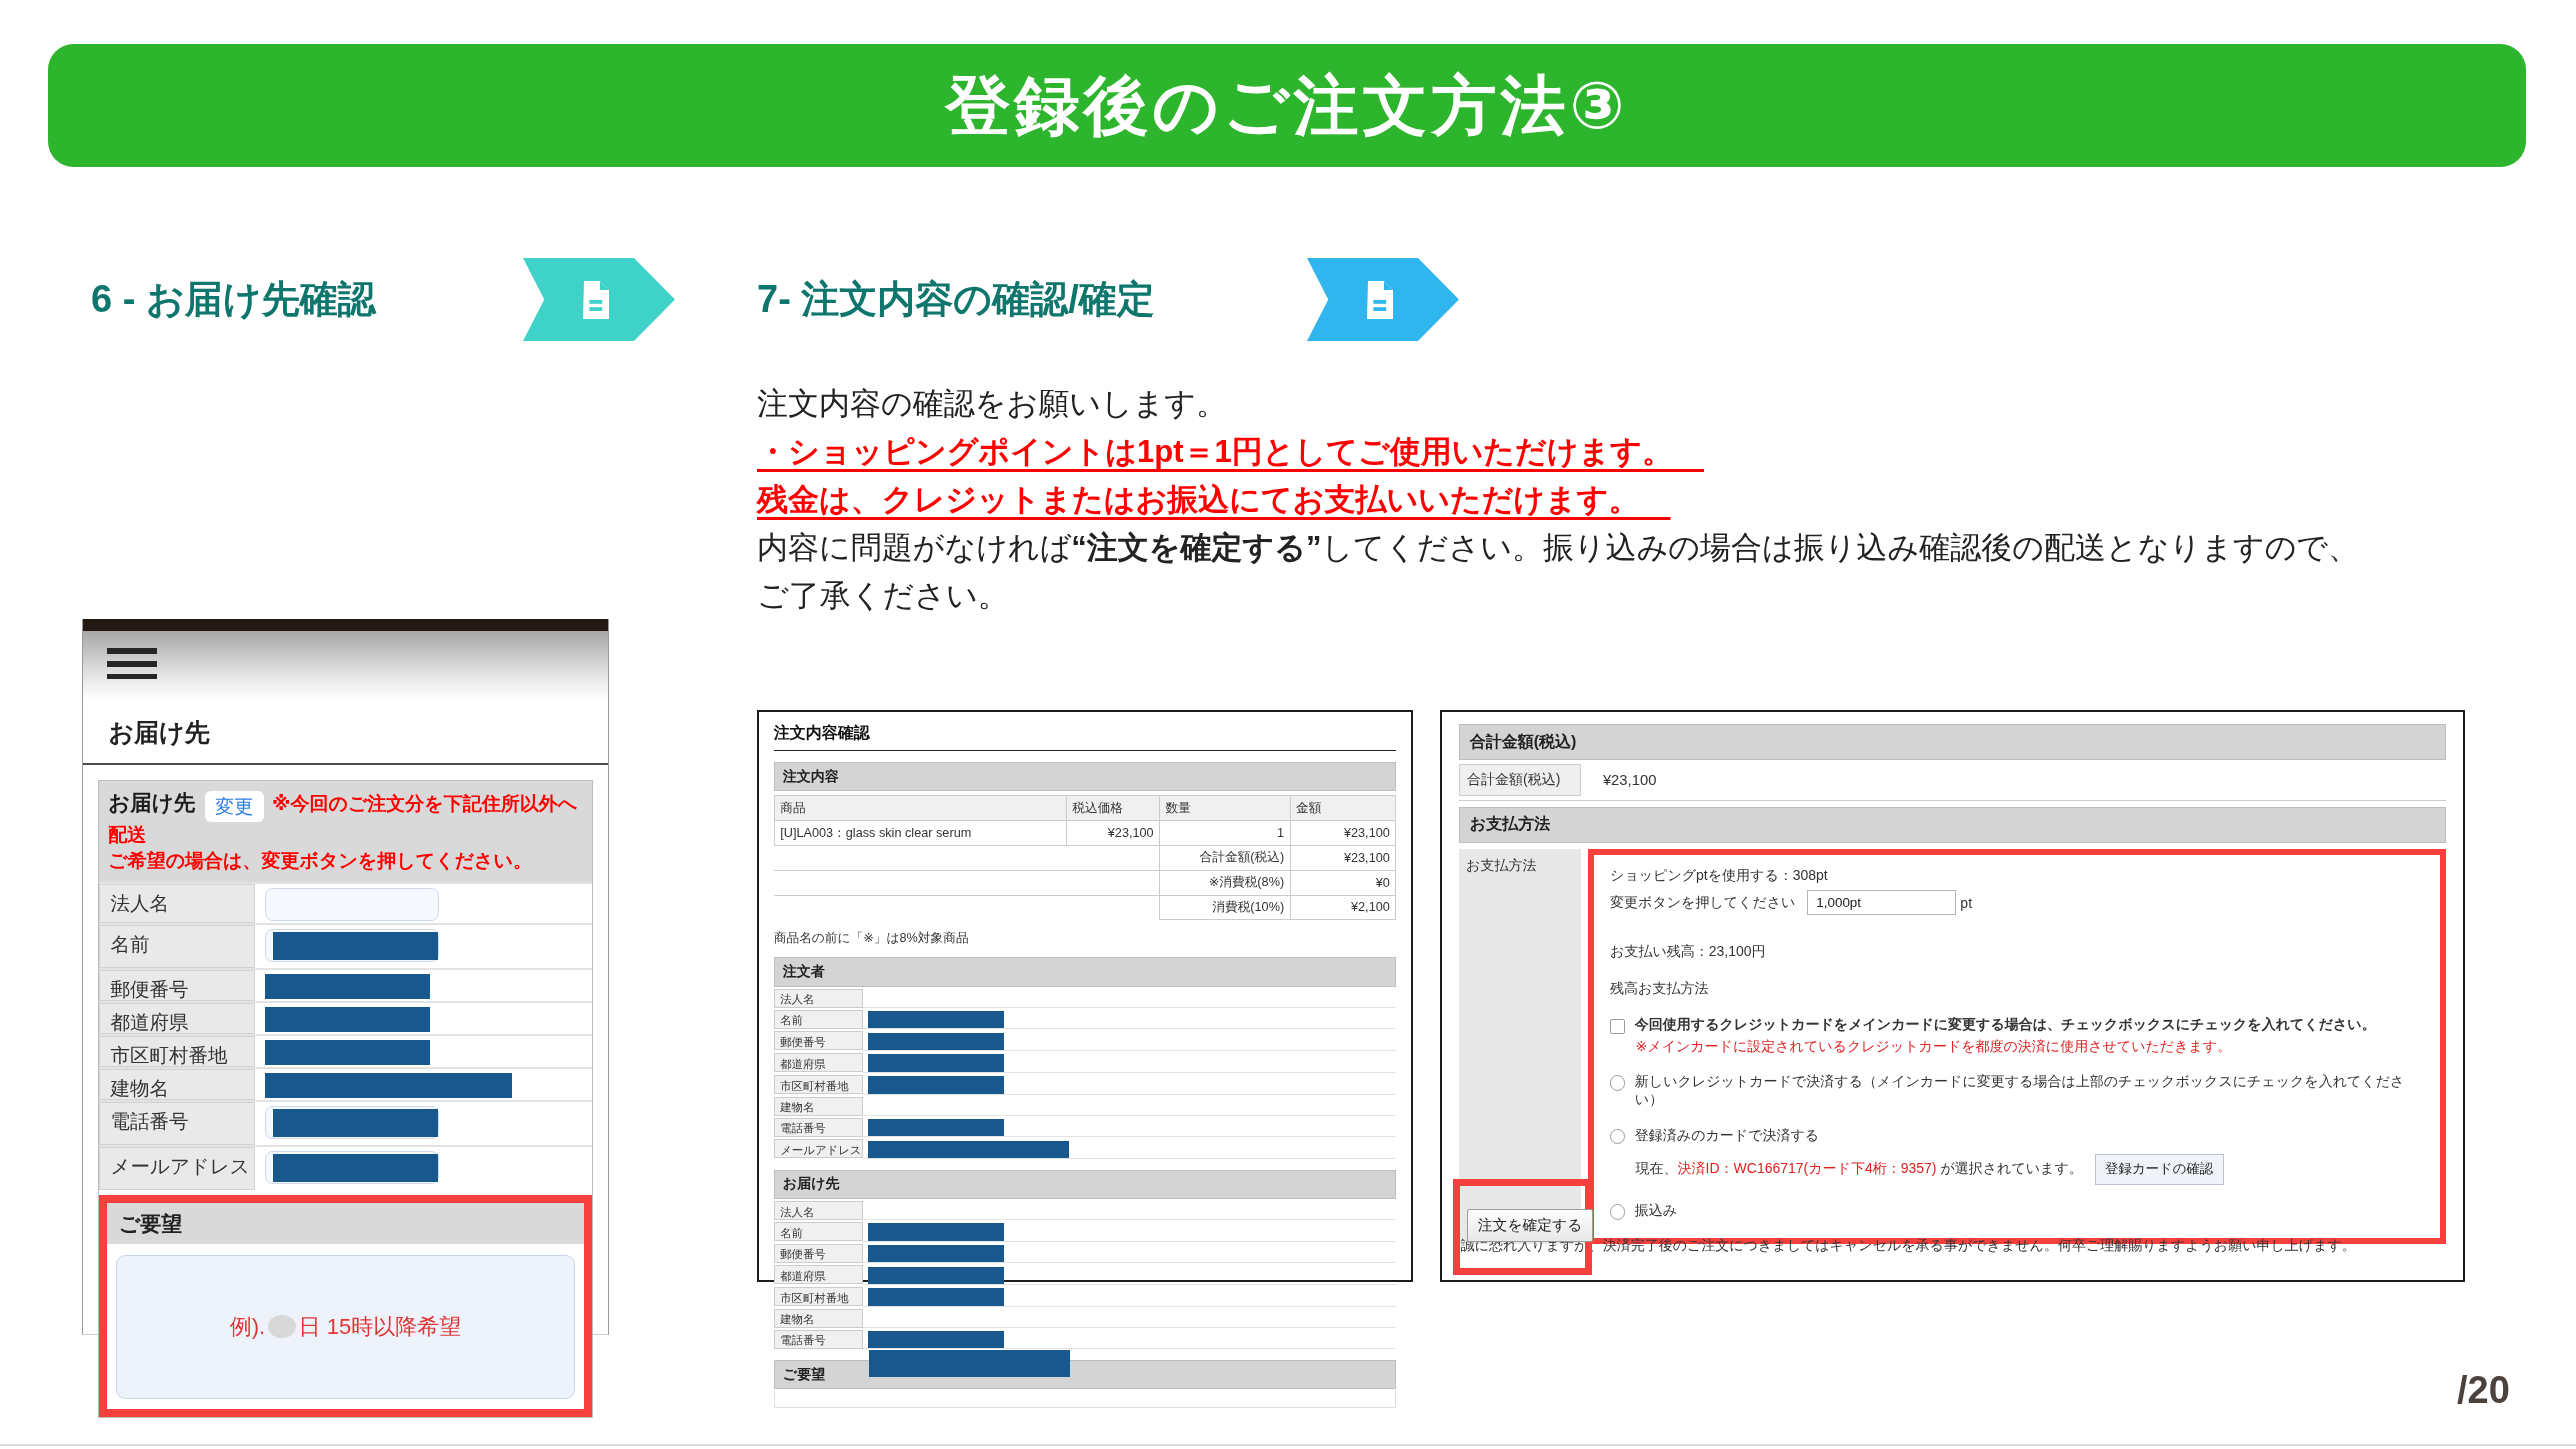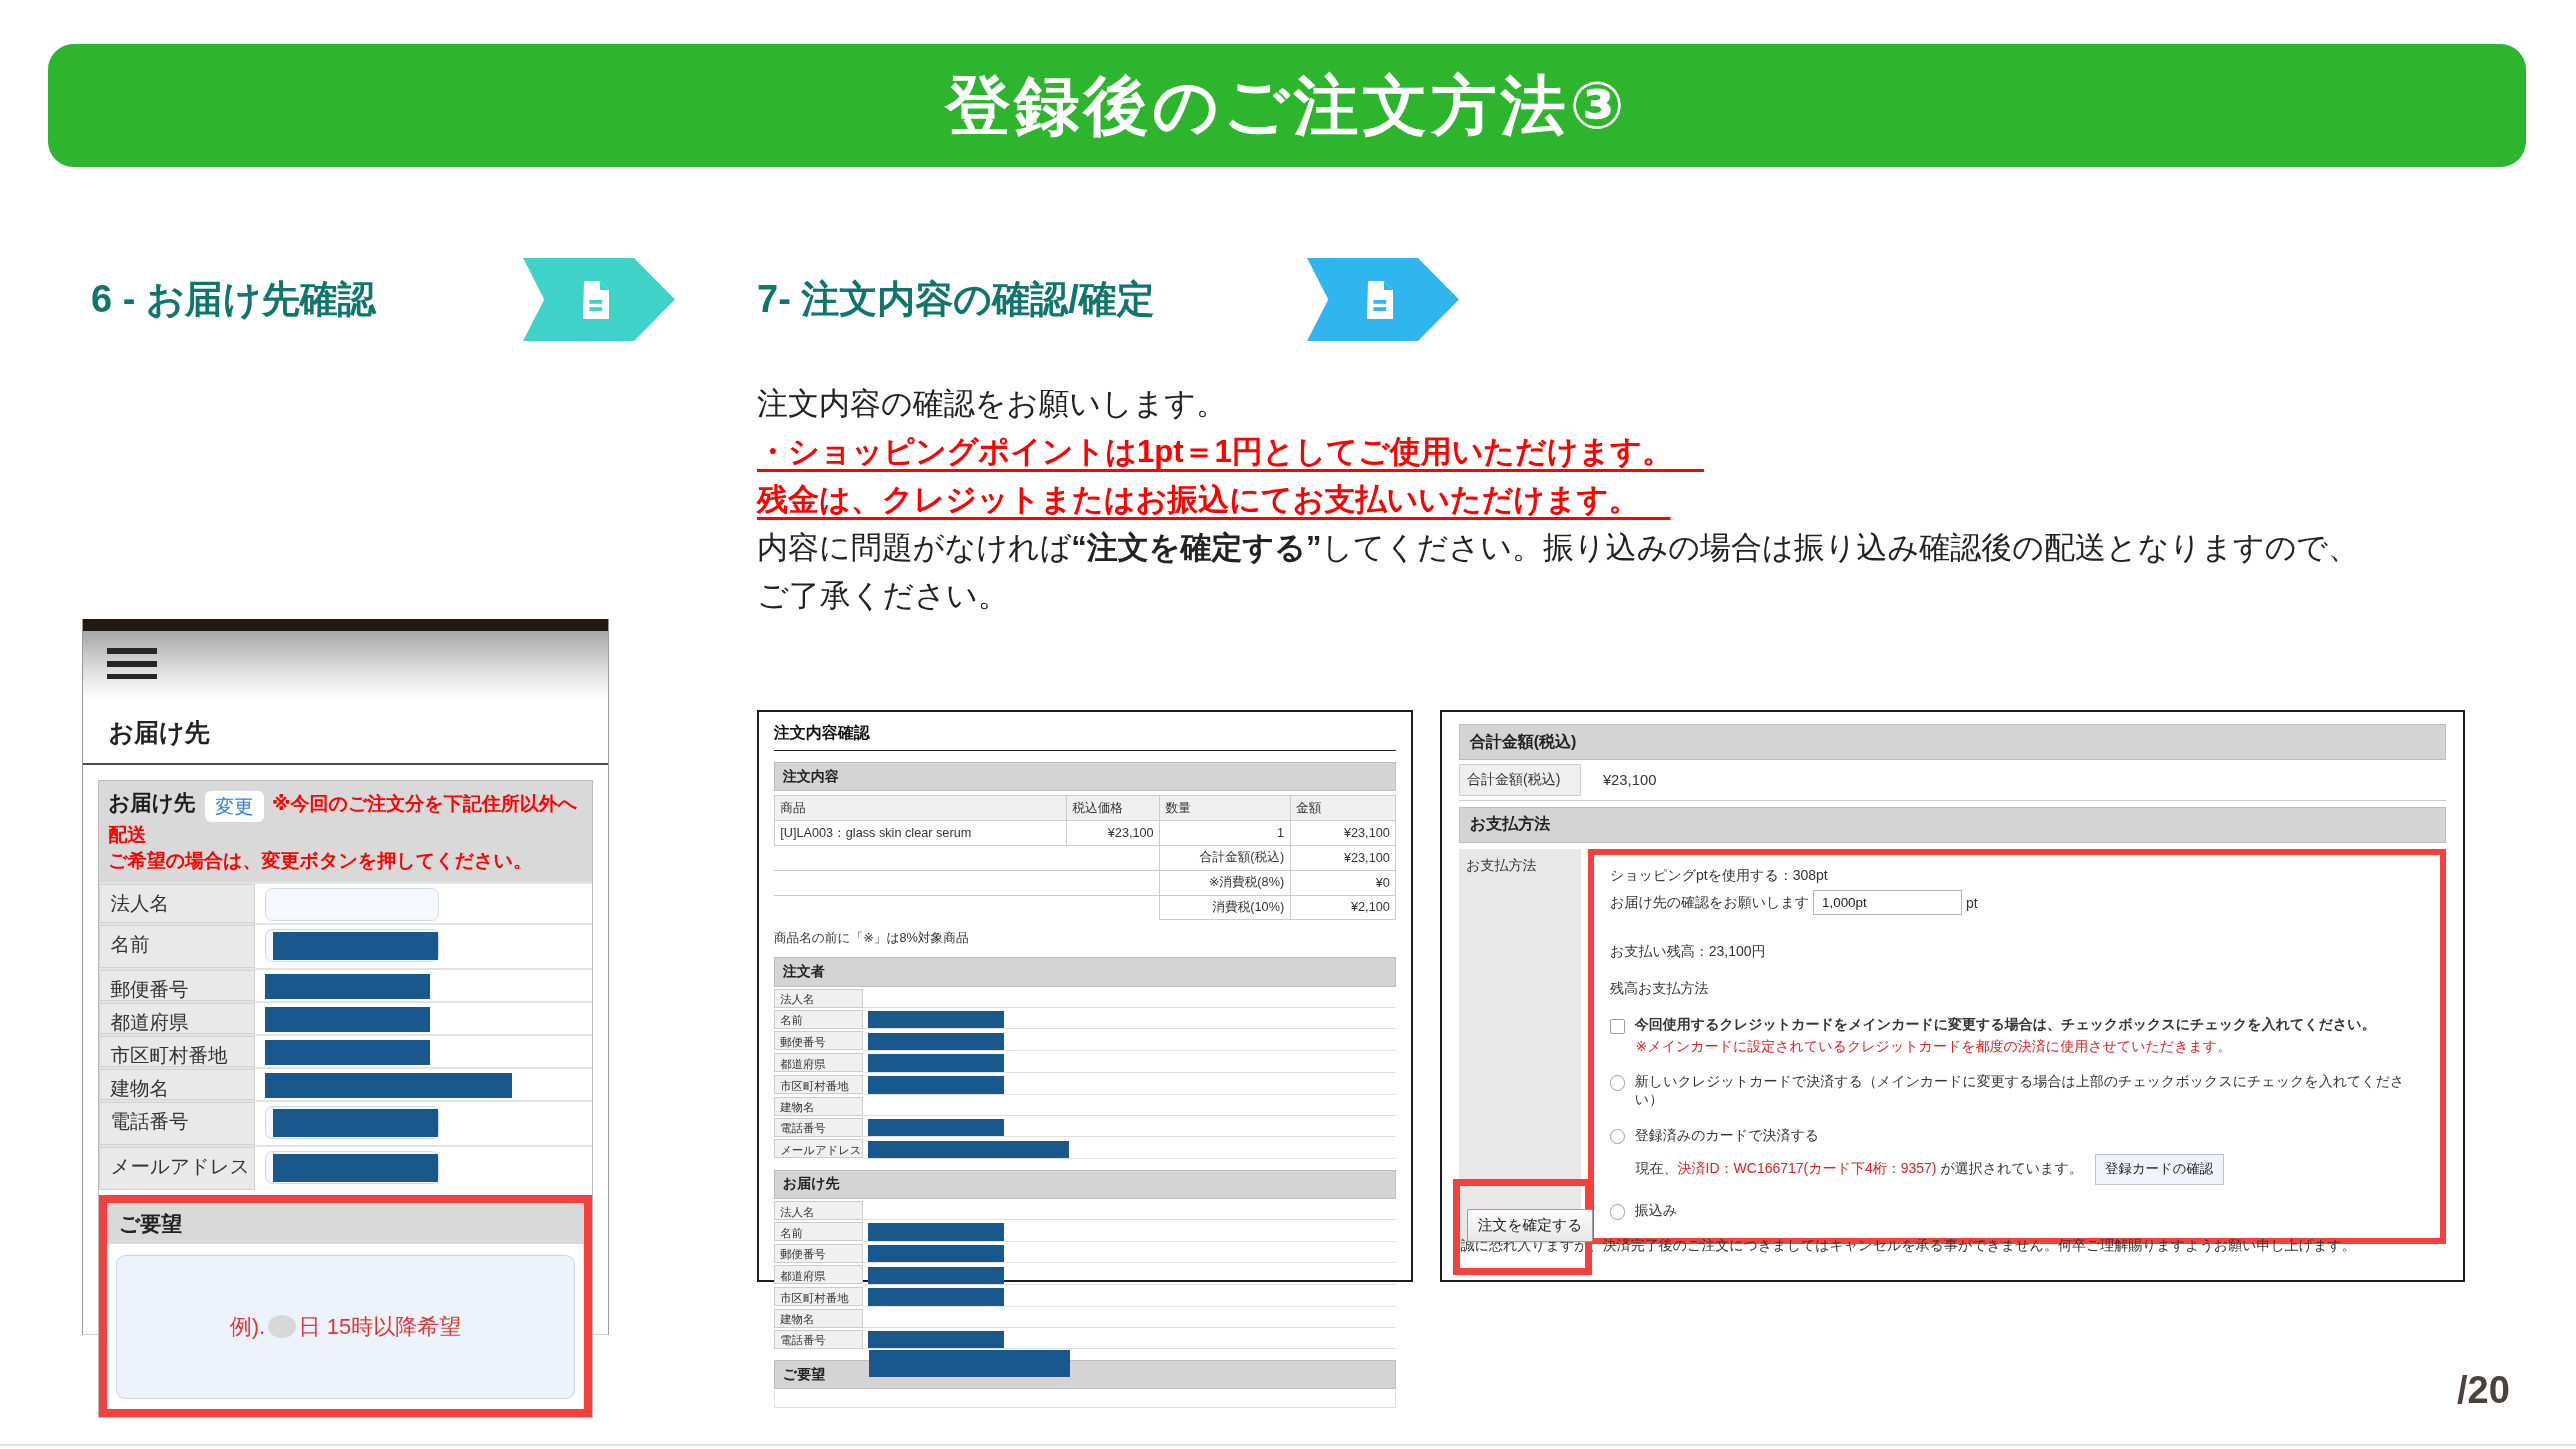--- a/index.html
+++ b/index.html
@@ -91,21 +91,21 @@
   .p-total-row{display:flex;align-items:center;border-bottom:0.7px solid #ccc;padding:4px 0;}
   .p-cell-label{width:122px;flex:none;background:#efefef;border:0.7px solid #ccc;box-sizing:border-box;
                 font-size:14px;color:#333;padding:6px 0 6px 6.7px;}
   .p-total-val{font-size:14.8px;color:#333;padding-left:21.5px;}
   .p-body{display:flex;align-items:stretch;margin-top:5.4px;}
   .p-side{width:122px;flex:none;background:#e8e8e8;font-size:14px;color:#333;padding:8px 0 0 6.7px;box-sizing:border-box;}
   .p-content{flex:1;margin-left:6.7px;border:6px solid #f5403d;padding:12px 16px 17.4px 16px;font-size:14px;color:#333;}
   .pline{margin-top:0;}
   .pt-row{display:flex;align-items:center;margin-top:5.4px;}
   .pt-input{width:149px;height:25.5px;border:1.3px solid #b5b5b5;font-size:13.4px;color:#222;padding:0 0 0 8px;
-            margin-left:4px;box-sizing:border-box;font-family:inherit;background:#fff;}
+            margin-left:12px;box-sizing:border-box;font-family:inherit;background:#fff;}
   .pt-unit{margin-left:4px;}
   .gap45{margin-top:28px;} .gap30{margin-top:19px;}
   .opt{display:flex;align-items:flex-start;margin-top:17.4px;}
   .cbox{flex:none;width:13.4px;height:13.4px;border:1.3px solid #9b9b9b;border-radius:2px;background:#fff;margin:2.7px 9.4px 0 0;cursor:pointer;}
   .radio{flex:none;width:13.4px;height:13.4px;border:1.3px solid #9b9b9b;border-radius:50%;background:#fff;margin:2px 9.4px 0 0;cursor:pointer;}
   .opt .bold{font-weight:bold;}
   .subnote{margin:4px 0 0 25.5px;}
   .subnote.red{color:#e02020;}
   .reg-row{display:flex;align-items:center;margin:9.4px 0 0 25.5px;}
   .red-inline{color:#e02020;}
@@ -373,21 +373,21 @@
       <div class="p-cell-label">合計金額(税込)</div>
       <div class="p-total-val">¥23,100</div>
     </div>
     <div class="secbar" style="margin-top:5.4px;">お支払方法</div>
 
     <div class="p-body">
       <div class="p-side">お支払方法</div>
       <div class="p-content">
         <div class="pline">ショッピングptを使用する：308pt</div>
         <div class="pt-row">
-          <span>お届け先の確認をお願いします</span>
+          <span>変更ボタンを押してください</span>
           <input class="pt-input" value="1,000pt" style="">
           <span class="pt-unit">pt</span>
         </div>
         <div class="gap45">お支払い残高：23,100円</div>
         <div class="gap30">残高お支払方法</div>
 
         <div class="opt">
           <span class="cbox"></span>
           <span class="bold">今回使用するクレジットカードをメインカードに変更する場合は、チェックボックスにチェックを入れてください。</span>
         </div>

